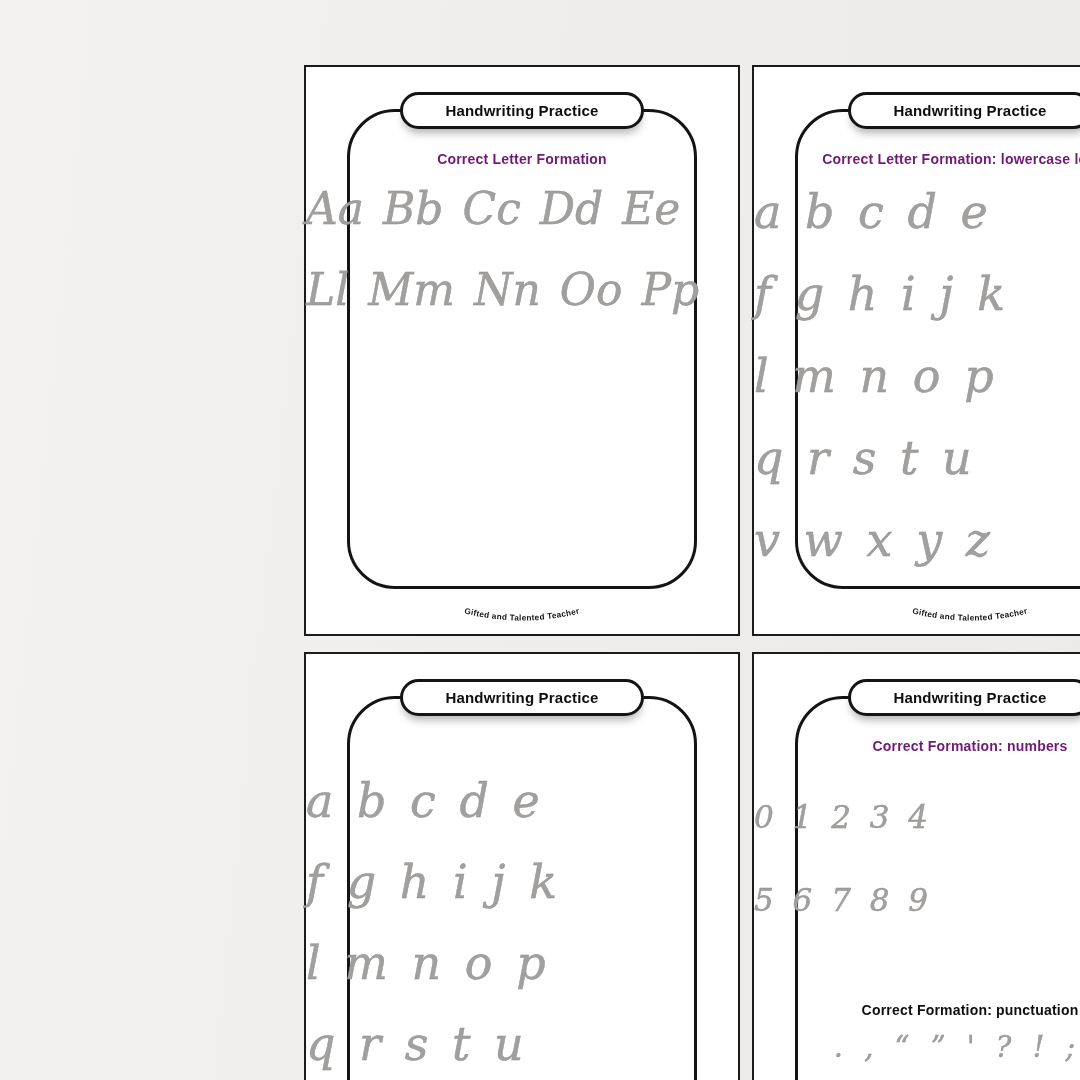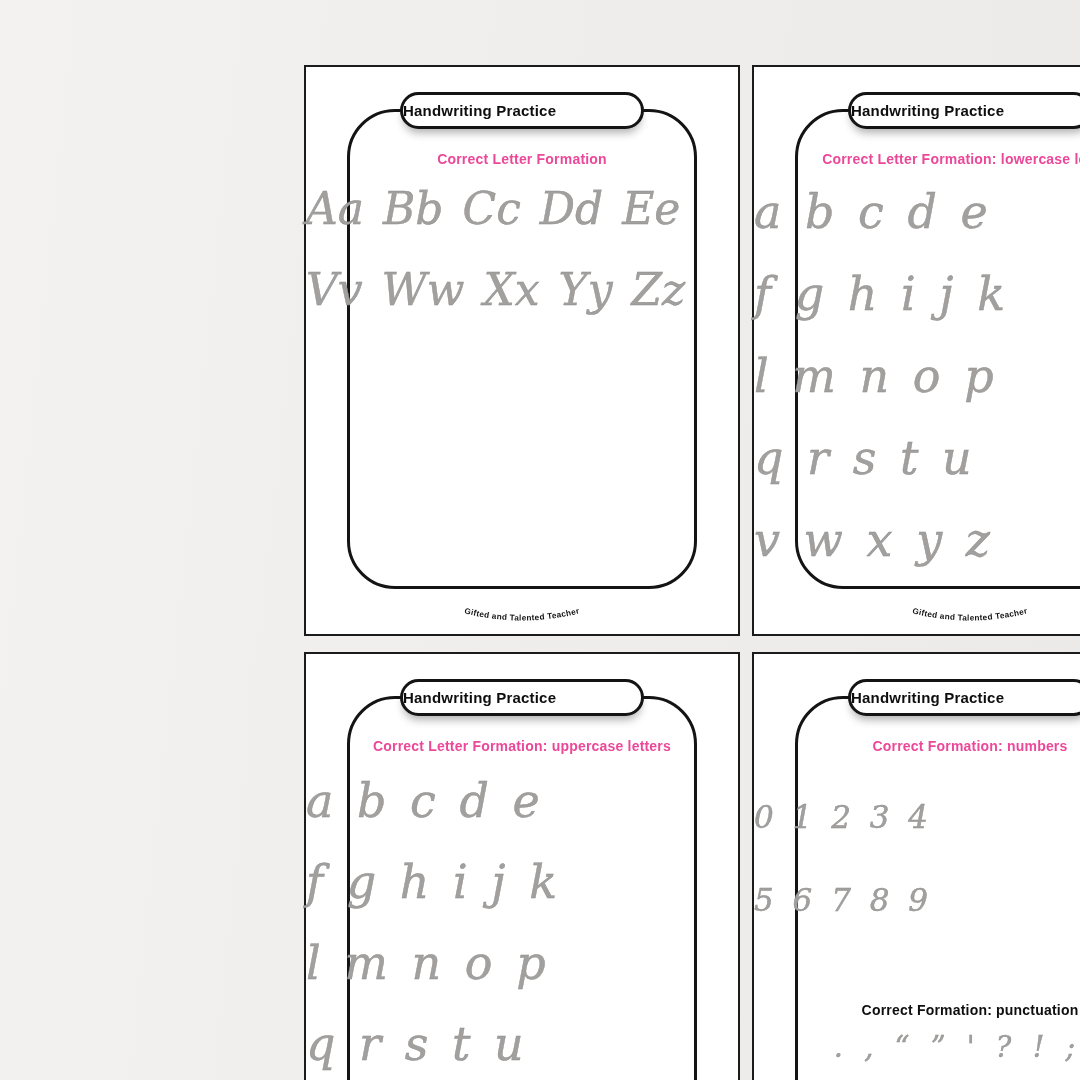--- a/index.html
+++ b/index.html
@@ -33,33 +33,33 @@
   }
   .pill {
     position: absolute;
     top: 25px; left: 50%;
     transform: translateX(-50%);
     width: 244px; height: 37px;
     background: #ffffff;
     border: 3px solid #141414;
     border-radius: 20px;
     box-sizing: border-box;
-    display: flex; align-items: center; justify-content: flex-start;
+    display: flex; align-items: center; justify-content: center;
     z-index: 3;
     box-shadow: 0 7px 8px -3px rgba(0,0,0,0.30);
   }
   .pill-text {
     font-size: 15px; font-weight: bold; color: #0e0e0e;
     letter-spacing: 0.2px; white-space: nowrap;
   }
   .subtitle {
     position: absolute;
     top: 84px; left: 0; right: 0;
     text-align: center;
-    font-size: 14px; font-weight: bold; color: #ec4899;
+    font-size: 14px; font-weight: bold; color: #701a75;
     letter-spacing: 0.2px; white-space: nowrap;
     z-index: 2;
   }
   .subtitle-2 {
     position: absolute;
     top: 348px; left: 0; right: 0;
     text-align: center;
     font-size: 14px; font-weight: bold; color: #0e0e0e;
     letter-spacing: 0.2px; white-space: nowrap;
     z-index: 2;
@@ -104,21 +104,21 @@
 <body>
 
 <div class="page page-tl">
   <div class="frame"></div>
   <div class="pill">
     <span class="pill-text">Handwriting Practice</span>
   </div>
   <div class="subtitle">Correct Letter Formation</div>
   <div class="rows rows-pairs">
     <div class="row trace">Aa Bb Cc Dd Ee</div>
-    <div class="row trace">Vv Ww Xx Yy Zz</div>
+    <div class="row trace">Ll Mm Nn Oo Pp</div>
   </div>
   <div class="footer-arc">
     <svg width="180" height="36" viewBox="0 0 180 36">
       <path id="arc0" d="M 14 8 Q 90 33 166 8" fill="none" stroke="none"></path>
       <text font-family="Liberation Sans, sans-serif" font-size="8.2" font-weight="bold" fill="#131313" letter-spacing="0.3">
         <textPath href="#arc0" startOffset="50%" text-anchor="middle">Gifted and Talented Teacher</textPath>
       </text>
     </svg>
   </div>
 </div>
@@ -144,21 +144,20 @@
       </text>
     </svg>
   </div>
 </div>
 
 <div class="page page-bl">
   <div class="frame"></div>
   <div class="pill">
     <span class="pill-text">Handwriting Practice</span>
   </div>
-  <div class="subtitle">Correct Letter Formation: uppercase letters</div>
   <div class="rows rows-lower-b">
     <div class="row trace">a b c d e</div>
     <div class="row trace">f g h i j k</div>
     <div class="row trace">l m n o p</div>
     <div class="row trace">q r s t u</div>
   </div>
 
 </div>
 
 <div class="page page-br">

